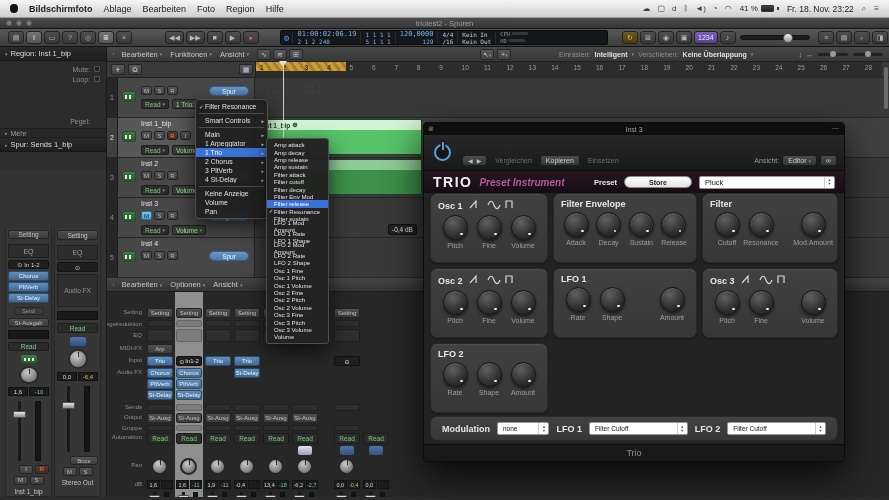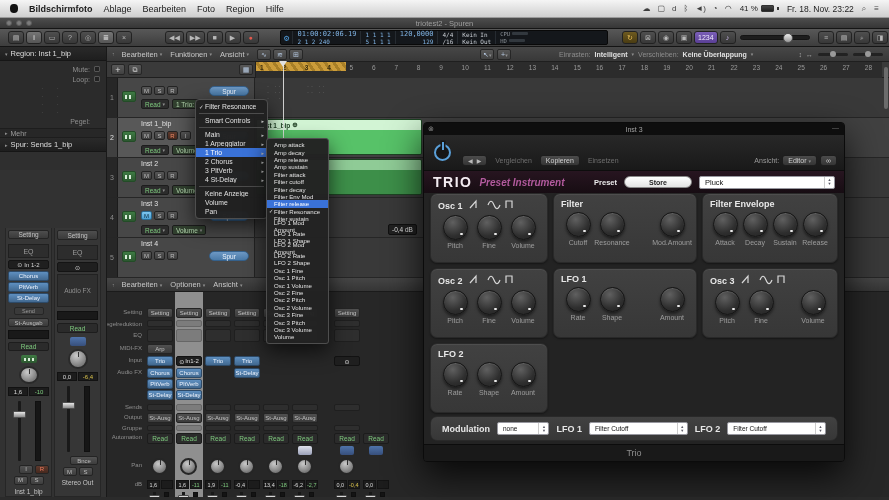--- a/index.html
+++ b/index.html
@@ -837,57 +837,57 @@
                 <div class="klabel">Fine</div>
               </div>
               <div class="kwrap">
                 <div class="knob"></div>
                 <div class="klabel">Volume</div>
               </div>
             </div>
           </div>
           <div class="psec">
             <div class="ptitle">
-              <span>Filter</span>
-            </div>
-            <div class="krow triple">
-              <div class="kwrap">
-                <div class="knob"></div>
-                <div class="klabel">Cutoff</div>
-              </div>
-              <div class="kwrap">
-                <div class="knob"></div>
-                <div class="klabel">Resonance</div>
-              </div>
-              <div class="kwrap">
-                <div class="knob"></div>
-                <div class="klabel">Mod.Amount</div>
+              <span>Filter Envelope</span>
+            </div>
+            <div class="krow spread">
+              <div class="kwrap">
+                <div class="knob"></div>
+                <div class="klabel">Attack</div>
+              </div>
+              <div class="kwrap">
+                <div class="knob"></div>
+                <div class="klabel">Decay</div>
+              </div>
+              <div class="kwrap">
+                <div class="knob"></div>
+                <div class="klabel">Sustain</div>
+              </div>
+              <div class="kwrap">
+                <div class="knob"></div>
+                <div class="klabel">Release</div>
               </div>
             </div>
           </div>
           <div class="psec">
             <div class="ptitle">
-              <span>Filter Envelope</span>
-            </div>
-            <div class="krow spread">
-              <div class="kwrap">
-                <div class="knob"></div>
-                <div class="klabel">Attack</div>
-              </div>
-              <div class="kwrap">
-                <div class="knob"></div>
-                <div class="klabel">Decay</div>
-              </div>
-              <div class="kwrap">
-                <div class="knob"></div>
-                <div class="klabel">Sustain</div>
-              </div>
-              <div class="kwrap">
-                <div class="knob"></div>
-                <div class="klabel">Release</div>
+              <span>Filter</span>
+            </div>
+            <div class="krow triple">
+              <div class="kwrap">
+                <div class="knob"></div>
+                <div class="klabel">Cutoff</div>
+              </div>
+              <div class="kwrap">
+                <div class="knob"></div>
+                <div class="klabel">Resonance</div>
+              </div>
+              <div class="kwrap">
+                <div class="knob"></div>
+                <div class="klabel">Mod.Amount</div>
               </div>
             </div>
           </div>
           <div class="psec">
             <div class="ptitle">
               <span>Osc 2</span>
               <span class="waves">
                 <span><svg width="14" height="11" viewBox="0 0 14 11">
                     <path d="M1,9 L7,2 L7,9" fill="none" stroke="#d8d8d8" stroke-width="1.2"></path>
                   </svg></span>

